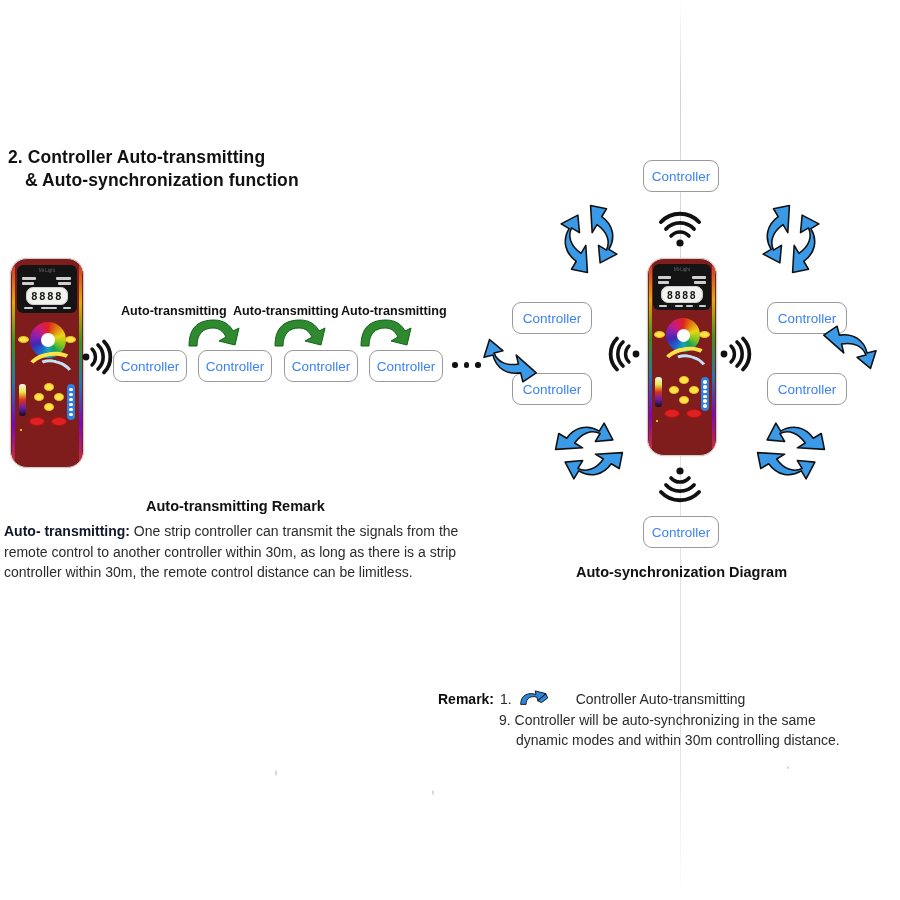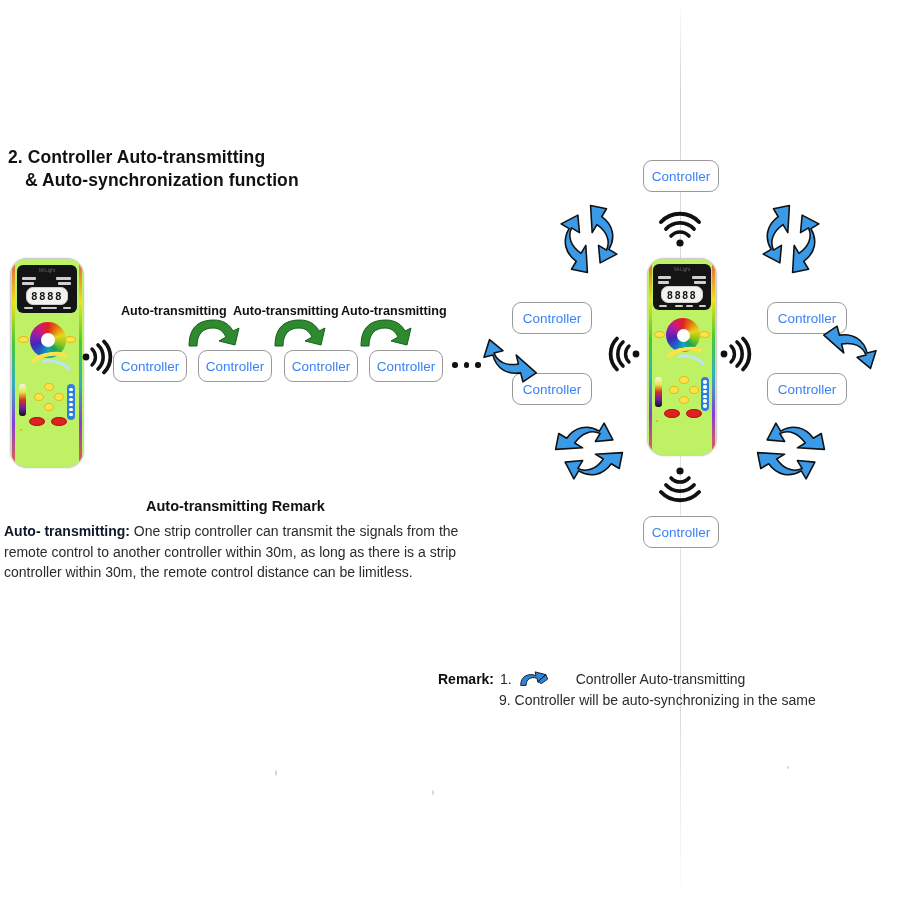--- a/index.html
+++ b/index.html
@@ -21,42 +21,42 @@
   .title{position:absolute;left:8px;top:146px;width:420px;
     font-size:17.5px;font-weight:bold;line-height:23px;letter-spacing:.1px;color:#111;}
   .title .l2{display:block;padding-left:17px;}
 
   .diagram-caption{position:absolute;font-weight:bold;font-size:14.5px;color:#111;}
 
   .para{position:absolute;font-size:14px;line-height:20.5px;color:#2b2b2b;}
   .para b{color:#0f172a;font-weight:bold;}
 
   .remark{position:absolute;font-size:14px;line-height:20.5px;color:#2b2b2b;}
-  .remark .rowa{display:flex;align-items:center;white-space:nowrap;}
+  .remark .rowa{display:flex;white-space:nowrap;margin-top:20px;}
   .remark b{font-weight:bold;color:#0d0d0d;}
   .remark .num{margin-left:6px;}
   .remark .ico{display:inline-block;width:36px;height:18px;margin:0 22px 0 6px;position:relative;top:1px;}
   .remark .line2{padding-left:61px;}
   .remark .line3{padding-left:78px;}
 
   
   .ctrl{position:absolute;border:1.2px solid #9a9a9a;border-radius:9px;background:#fff;
     display:flex;align-items:center;justify-content:center;
     font-size:13.5px;color:#3b82f6;box-shadow:0 0 0 .5px rgba(255,255,255,.6);}
 
   .at-label{position:absolute;font-size:12.6px;font-weight:bold;color:#111;white-space:nowrap;}
 
   .dots{position:absolute;display:flex;gap:6px;align-items:center;}
   .dots i{width:5.5px;height:5.5px;background:#111;border-radius:50%;display:block;}
 
   .svgwrap{position:absolute;}
   .svgwrap svg{display:block;overflow:visible;}
 
   
-  .remote{position:absolute;background:#bef264;border:1.3px solid #cfcfcf;border-radius:17px;
+  .remote{position:absolute;background:#7f1d1d;border:1.3px solid #cfcfcf;border-radius:17px;
     box-shadow:0 0 2px rgba(0,0,0,.18);overflow:hidden;}
   .remote .edge{position:absolute;top:3px;bottom:3px;width:3px;border-radius:3px;opacity:.75;}
   .remote .edge.l{left:1px;background:linear-gradient(180deg,#e33,#fd0,#2b2,#09d,#70f,#e33);}
   .remote .edge.r{right:1px;background:linear-gradient(180deg,#e33,#fd0,#2b2,#09d,#70f,#e33);}
 
   .lcd{position:absolute;background:#141414;border-radius:6px;}
   .lcd .brand{position:absolute;left:0;right:0;text-align:center;color:#6a6a6a;
      font-family:"Liberation Sans",sans-serif;}
   .lcd .segbox{position:absolute;background:#f2f2ee;border-radius:7px;
      display:flex;align-items:center;justify-content:center;border:1px solid #cfcfcf;}
@@ -371,34 +371,36 @@
                M54 12 L62 24 L54 26 C56 38 50 48 38 51 L40 59 L24 54 L34 42 L36 50 C44 47 48 39 46 28 L38 30 Z" fill="#3a9ae8" stroke="#111" stroke-width="1.4" stroke-linejoin="round"></path>
     </svg>
   </div>
   <div class="svgwrap" style="left:755px;top:415px;width:72px;height:72px;transform:rotate(-45deg) scaleX(-1)">
     <svg width="72" height="72" viewBox="0 0 64 64">
       <path d="M10 52 L2 40 L10 38 C8 26 14 16 26 13 L24 5 L40 10 L30 22 L28 14 C20 17 16 25 18 36 L26 34 Z
                M54 12 L62 24 L54 26 C56 38 50 48 38 51 L40 59 L24 54 L34 42 L36 50 C44 47 48 39 46 28 L38 30 Z" fill="#3a9ae8" stroke="#111" stroke-width="1.4" stroke-linejoin="round"></path>
     </svg>
   </div>
 
+  <div class="diagram-caption" style="left:576px;top:564px">Auto-synchronization Diagram</div>
 
   <div class="para" style="left:4px;top:521px;width:470px">
     <b>Auto- transmitting:</b><span> One strip controller can transmit the signals from the remote control to another controller within 30m, as long as there is a strip controller within 30m, the remote control distance can be limitless.</span>
   </div>
 
 
   <div class="remark" style="left:438px;top:669px;width:452px">
     <div class="rowa">
       <b>Remark:</b>
       <span class="num">1.</span>
       <span class="ico">
         <svg width="36" height="18" viewBox="0 0 40 20">
           <path d="M3 16 C3 6, 11 2, 20 5 L19 1 L31 4 L22 12 L21 8 C14 6, 9 9, 9 16 Z
                    M22 12 L31 4 L33 9 L26 14 Z" fill="#2f86d8" stroke="#111" stroke-width="1" stroke-linejoin="round"></path>
         </svg>
       </span>
       <span>Controller Auto-transmitting</span>
     </div>
     <div class="line2">9. Controller will be auto-synchronizing in the same</div>
+    <div class="line3">dynamic modes and within 30m controlling distance.</div>
   </div>
 
 </div>
 
 </body></html>

